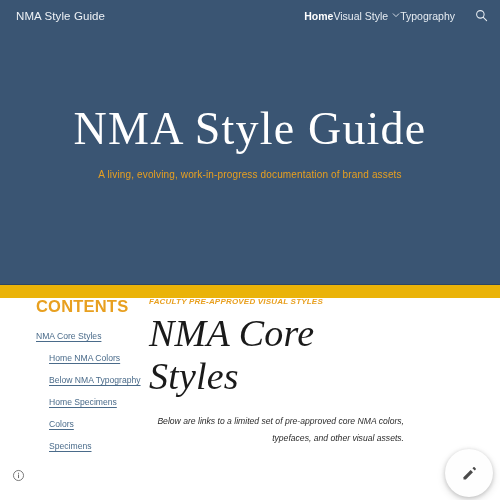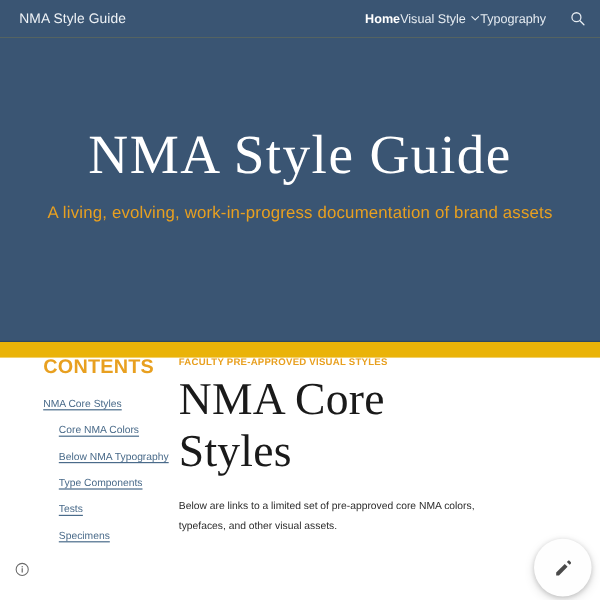--- a/index.html
+++ b/index.html
@@ -100,21 +100,21 @@
     font-size: 46px;
     line-height: 1.05;
     letter-spacing: 1.2px;
     font-weight: normal;
     text-align: center;
     white-space: nowrap;
   }
   .hero-sub {
     margin-top: 16px;
     color: #e8a020;
-    font-size: 14px;
+    font-size: 10px;
     letter-spacing: 0.15px;
     text-align: right;
     white-space: nowrap;
   }
 
   
   .body-area {
     position: absolute;
     top: 286px;
     left: 0;
@@ -159,20 +159,21 @@
     cursor: pointer;
   }
   .toc-item.lvl2 { padding-left: 13px; }
 
   
   .main {
     flex: 1 1 auto;
     box-sizing: border-box;
     padding-left: 3px;
     padding-right: 34px;
+    font-style: italic;
   }
   .eyebrow {
     color: #e8a020;
     font-size: 8px;
     font-weight: bold;
     letter-spacing: 0.2px;
     margin: 0 0 6px 0;
     line-height: 1;
     text-transform: uppercase;
   }
@@ -185,20 +186,21 @@
     margin: 0 0 16px 0;
     letter-spacing: 0.2px;
     max-width: 215px;
   }
   .main-para {
     font-size: 8.6px;
     line-height: 2.0;
     color: #2b2b2b;
     margin: 0;
     max-width: 255px;
+    text-align: right;
   }
 
   
   .info-icon {
     position: absolute;
     left: 12px;
     bottom: 19px;
     width: 13px;
     height: 13px;
     cursor: pointer;
@@ -265,30 +267,30 @@
 
   <div class="body-area">
 
     <div class="sidebar">
       <div class="contents-heading">CONTENTS</div>
       <ul class="toc">
         <li class="toc-item">
           <a>NMA Core Styles</a>
         </li>
         <li class="toc-item lvl2">
-          <a>Core NMA Colors</a>
+          <a>Home NMA Colors</a>
         </li>
         <li class="toc-item lvl2">
           <a>Below NMA Typography</a>
         </li>
         <li class="toc-item lvl2">
-          <a>Type Components</a>
-        </li>
-        <li class="toc-item lvl2">
-          <a>Tests</a>
+          <a>Home Specimens</a>
+        </li>
+        <li class="toc-item lvl2">
+          <a>Colors</a>
         </li>
         <li class="toc-item lvl2">
           <a>Specimens</a>
         </li>
 
       </ul>
     </div>
 
     <div class="main">
       <div class="eyebrow">FACULTY PRE-APPROVED VISUAL STYLES</div>

